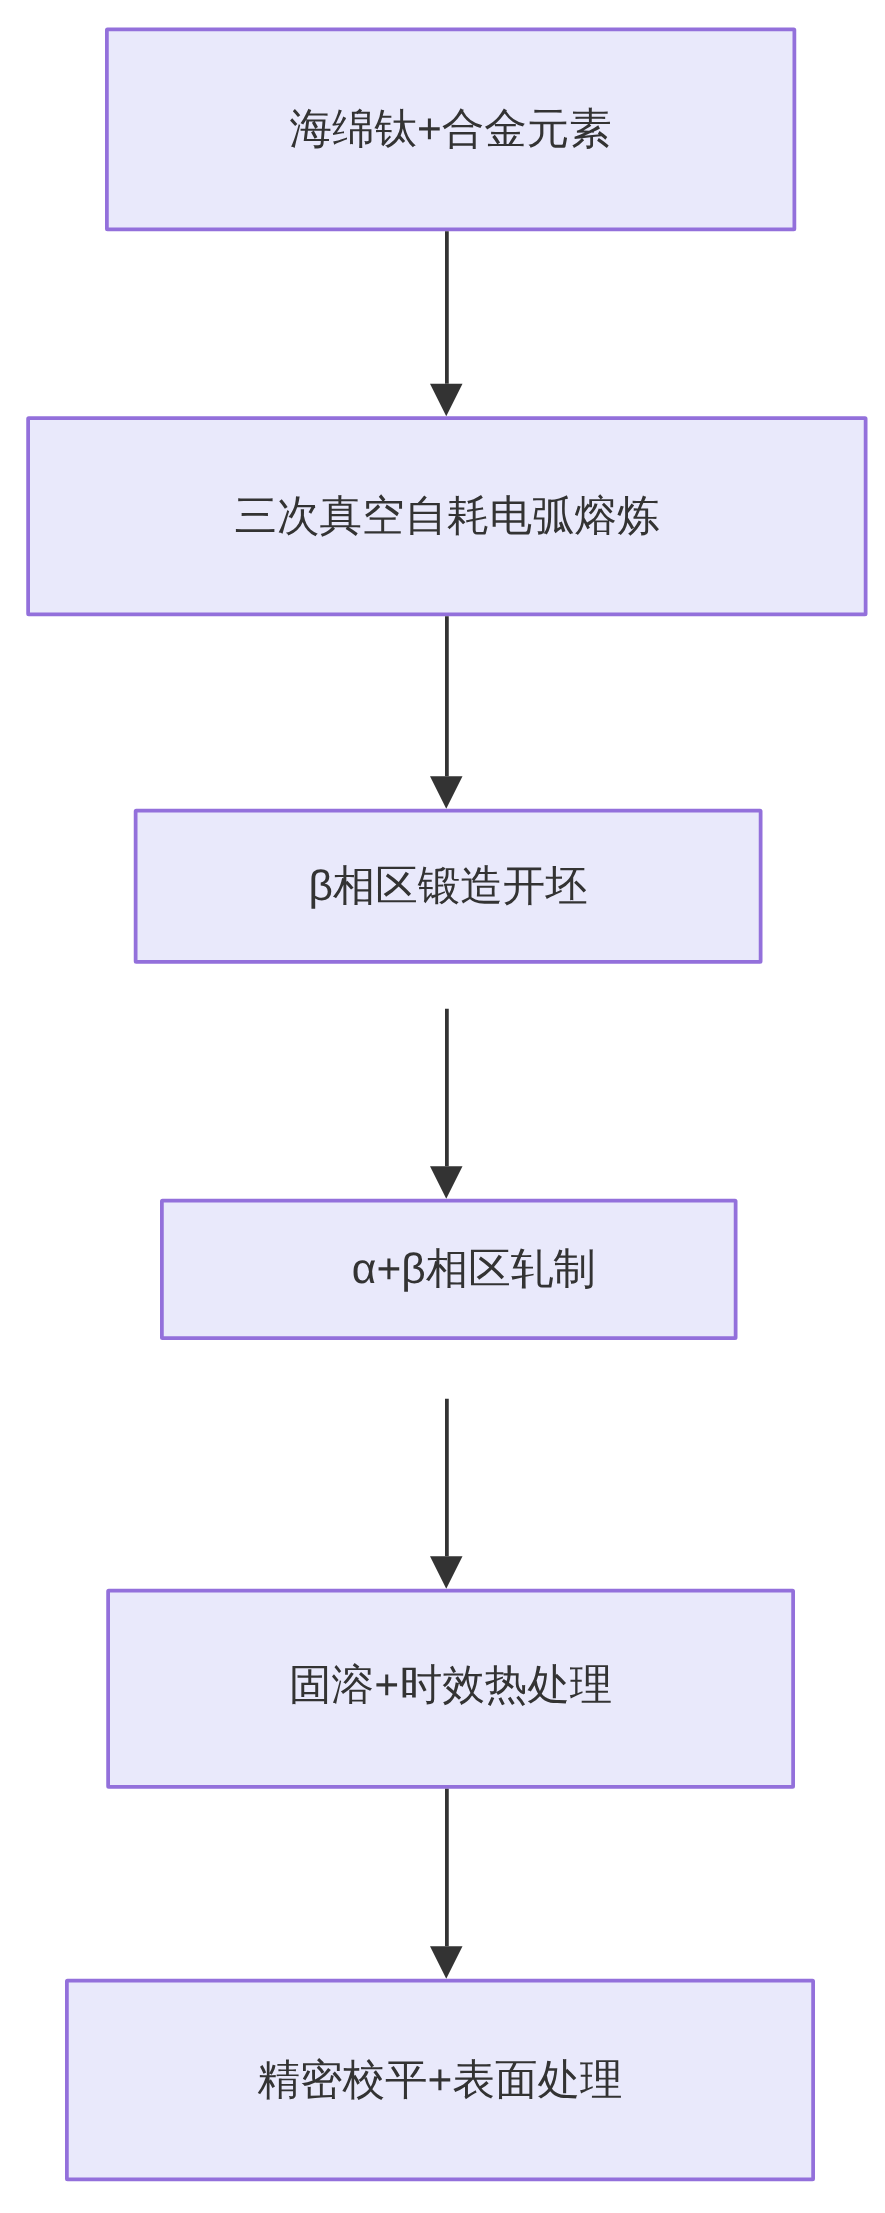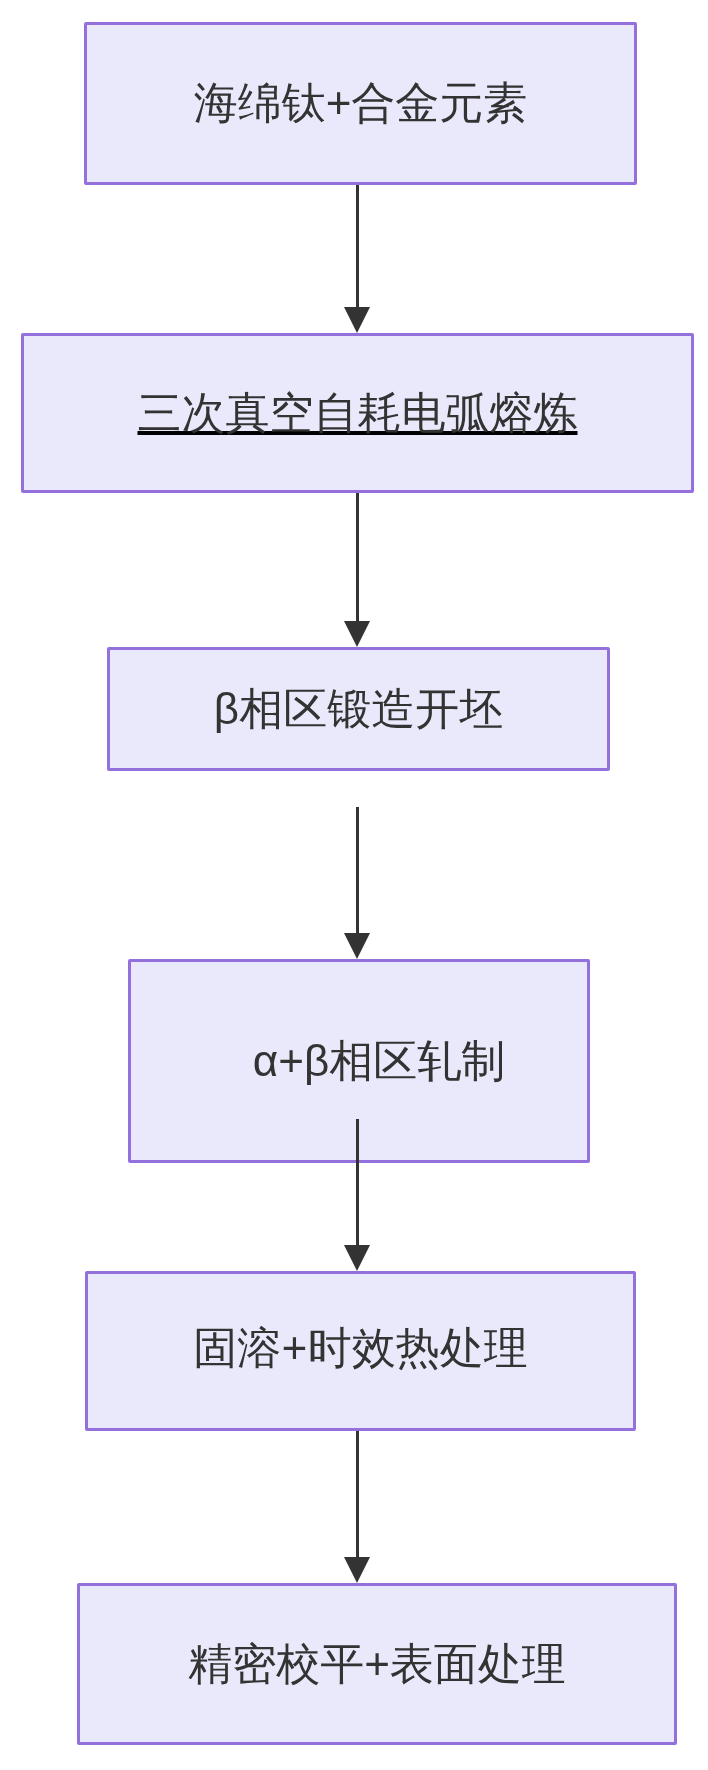--- a/index.html
+++ b/index.html
@@ -28,21 +28,21 @@
     position: absolute;
     background: var(--node-fill);
     border: 3px solid var(--node-border);
     border-radius: 2px;
     display: flex;
     align-items: center;
     justify-content: center;
   }
   .node-label {
     color: var(--text-color);
-    font-size: 44px;
+    font-size: 34px;
     line-height: 1.2;
     white-space: nowrap;
     text-align: right;
   }
   .edge {
     position: absolute;
     width: 28px;
     display: flex;
     flex-direction: column;
     align-items: center;
@@ -55,25 +55,25 @@
   .edge-head {
     width: 0;
     height: 0;
     border-left: 13px solid transparent;
     border-right: 13px solid transparent;
     border-top: 26px solid var(--arrow-color);
   }
 
   
   .n1 { left: 84px;  top: 22px;   width: 553px; height: 163px; }
-  .n2 { left: 21px;  top: 333px;  width: 673px; height: 160px; text-decoration: underline; }
+  .n2 { left: 21px;  top: 333px;  width: 673px; height: 160px; }
   .n3 { left: 107px; top: 647px;  width: 503px; height: 124px; }
-  .n4 { left: 128px; top: 959px;  width: 462px; height: 204px; padding-left: 40px; }
+  .n4 { left: 128px; top: 959px;  width: 462px; height: 113px; padding-left: 40px; }
   .n5 { left: 85px;  top: 1271px; width: 551px; height: 160px; font-family: Liberation Mono, monospace; }
-  .n6 { left: 77px;  top: 1583px; width: 600px; height: 162px; }
+  .n6 { left: 52px;  top: 1583px; width: 600px; height: 162px; }
 
   
   .e1 { left: 343px; top: 185px;  height: 148px; }
   .e2 { left: 343px; top: 493px;  height: 154px; }
   .e3 { left: 343px; top: 807px;  height: 152px; }
   .e4 { left: 343px; top: 1119px; height: 152px; }
   .e5 { left: 343px; top: 1431px; height: 152px; }
 </style>
 </head>
 <body>

